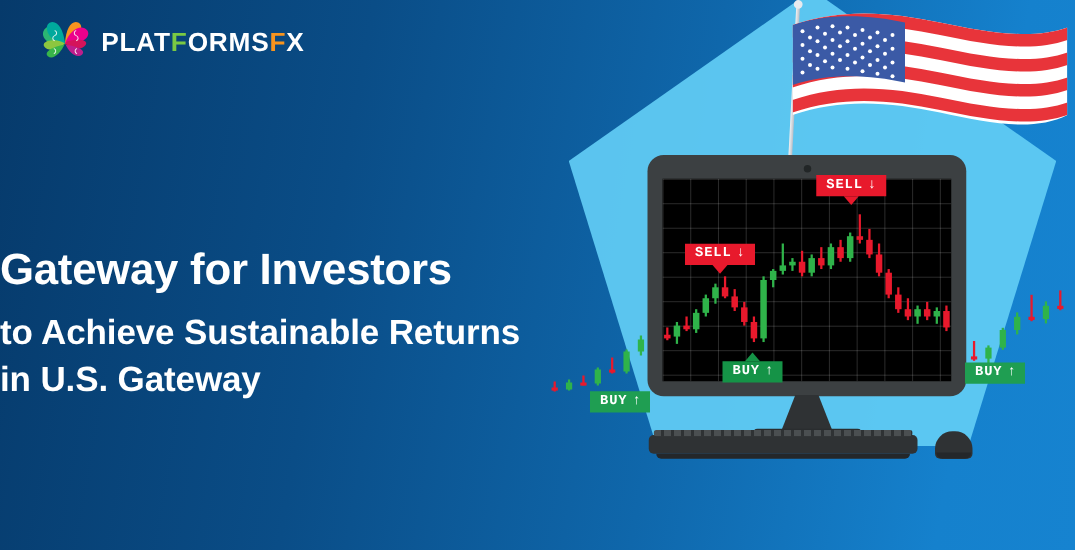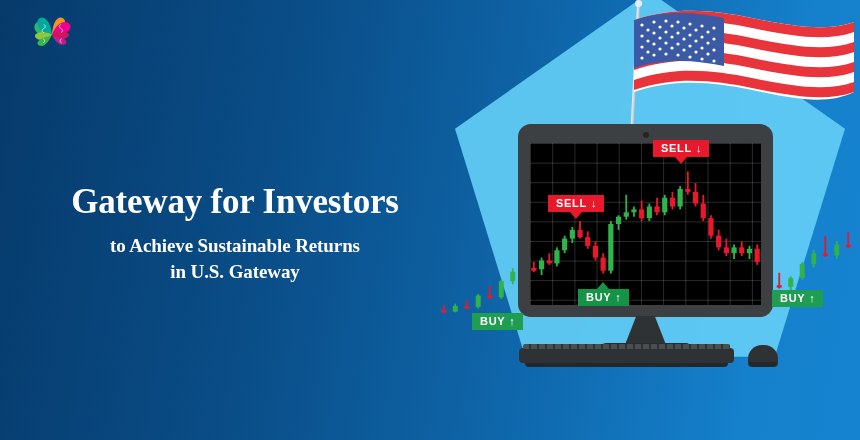--- a/index.html
+++ b/index.html
@@ -37,35 +37,33 @@
     font-size:21px; font-weight:bold; letter-spacing:.6px;
     color:#ffffff; line-height:1; white-space:nowrap;
     font-family:"Liberation Sans", sans-serif;
   }
   .lt-green{ color:#7ac943; }
   .lt-orange{ color:#f7941e; }
 
   
   .headline{
     position:absolute;
-    left:0px; top:182px;
+    left:0px; top:196px;
     width:470px;
-    text-align:center;
     color:#ffffff;
-    font-family:Liberation Serif, serif;
   }
   .headline h1{
     font-size:35px;
     font-weight:bold;
     letter-spacing:-0.2px;
     line-height:1.12;
     margin-bottom:12px;
   }
   .headline h2{
-    font-size:19px;
+    font-size:28px;
     font-weight:bold;
     line-height:1.35;
     letter-spacing:-0.1px;
   }
 
   
   .flag-wrap{ position:absolute; left:612px; top:0px; width:220px; height:120px; }
   .flag-pole{
     position:absolute; left:25px; top:5px;
     width:3px; height:185px;
@@ -151,20 +149,21 @@
 
   
   .tag{
     position:absolute;
     display:flex; align-items:center; justify-content:center; gap:4px;
     font-size:11px; font-weight:bold; color:#ffffff;
     letter-spacing:.7px;
     padding:3px 7px 3px 8px;
     line-height:1;
     white-space:nowrap;
+    font-family:Liberation Mono, monospace;
   }
   .tag .arw{ font-size:11px; line-height:1; }
   .tag-sell{ background:#e8192c; }
   .tag-sell::after{
     content:""; position:absolute; left:50%; margin-left:-6px; bottom:-7px;
     border-left:6px solid transparent; border-right:6px solid transparent;
     border-top:7px solid #e8192c;
   }
   .tag-buy{ background:#159347; }
   .tag-buy::after{
@@ -201,20 +200,21 @@
           <path d="M32 30 C37 42 46 48 52 43 C57 38 45 33 34 32 Z" fill="#be1e8c"></path>
         </g>
         <g fill="none" stroke="#ffffff" stroke-width="1.2" opacity=".85">
           <path d="M20 15 c3 1 3 5 0 6 c-3 1 -3 5 0 6"></path>
           <path d="M45 15 c-3 1 -3 5 0 6 c3 1 3 5 0 6"></path>
           <path d="M19 36 c3 1 3 5 0 6"></path>
           <path d="M46 36 c-3 1 -3 5 0 6"></path>
         </g>
       </svg>
     </span>
+    <span class="logo-text"><span>PLAT</span><span class="lt-green">F</span><span>ORMS</span><span class="lt-orange">F</span><span>X</span></span>
   </div>
 
   <div class="headline">
     <h1>Gateway for Investors</h1>
     <h2>
       <span>to Achieve Sustainable Returns</span><br>
       <span>in U.S. Gateway</span>
     </h2>
   </div>
 

